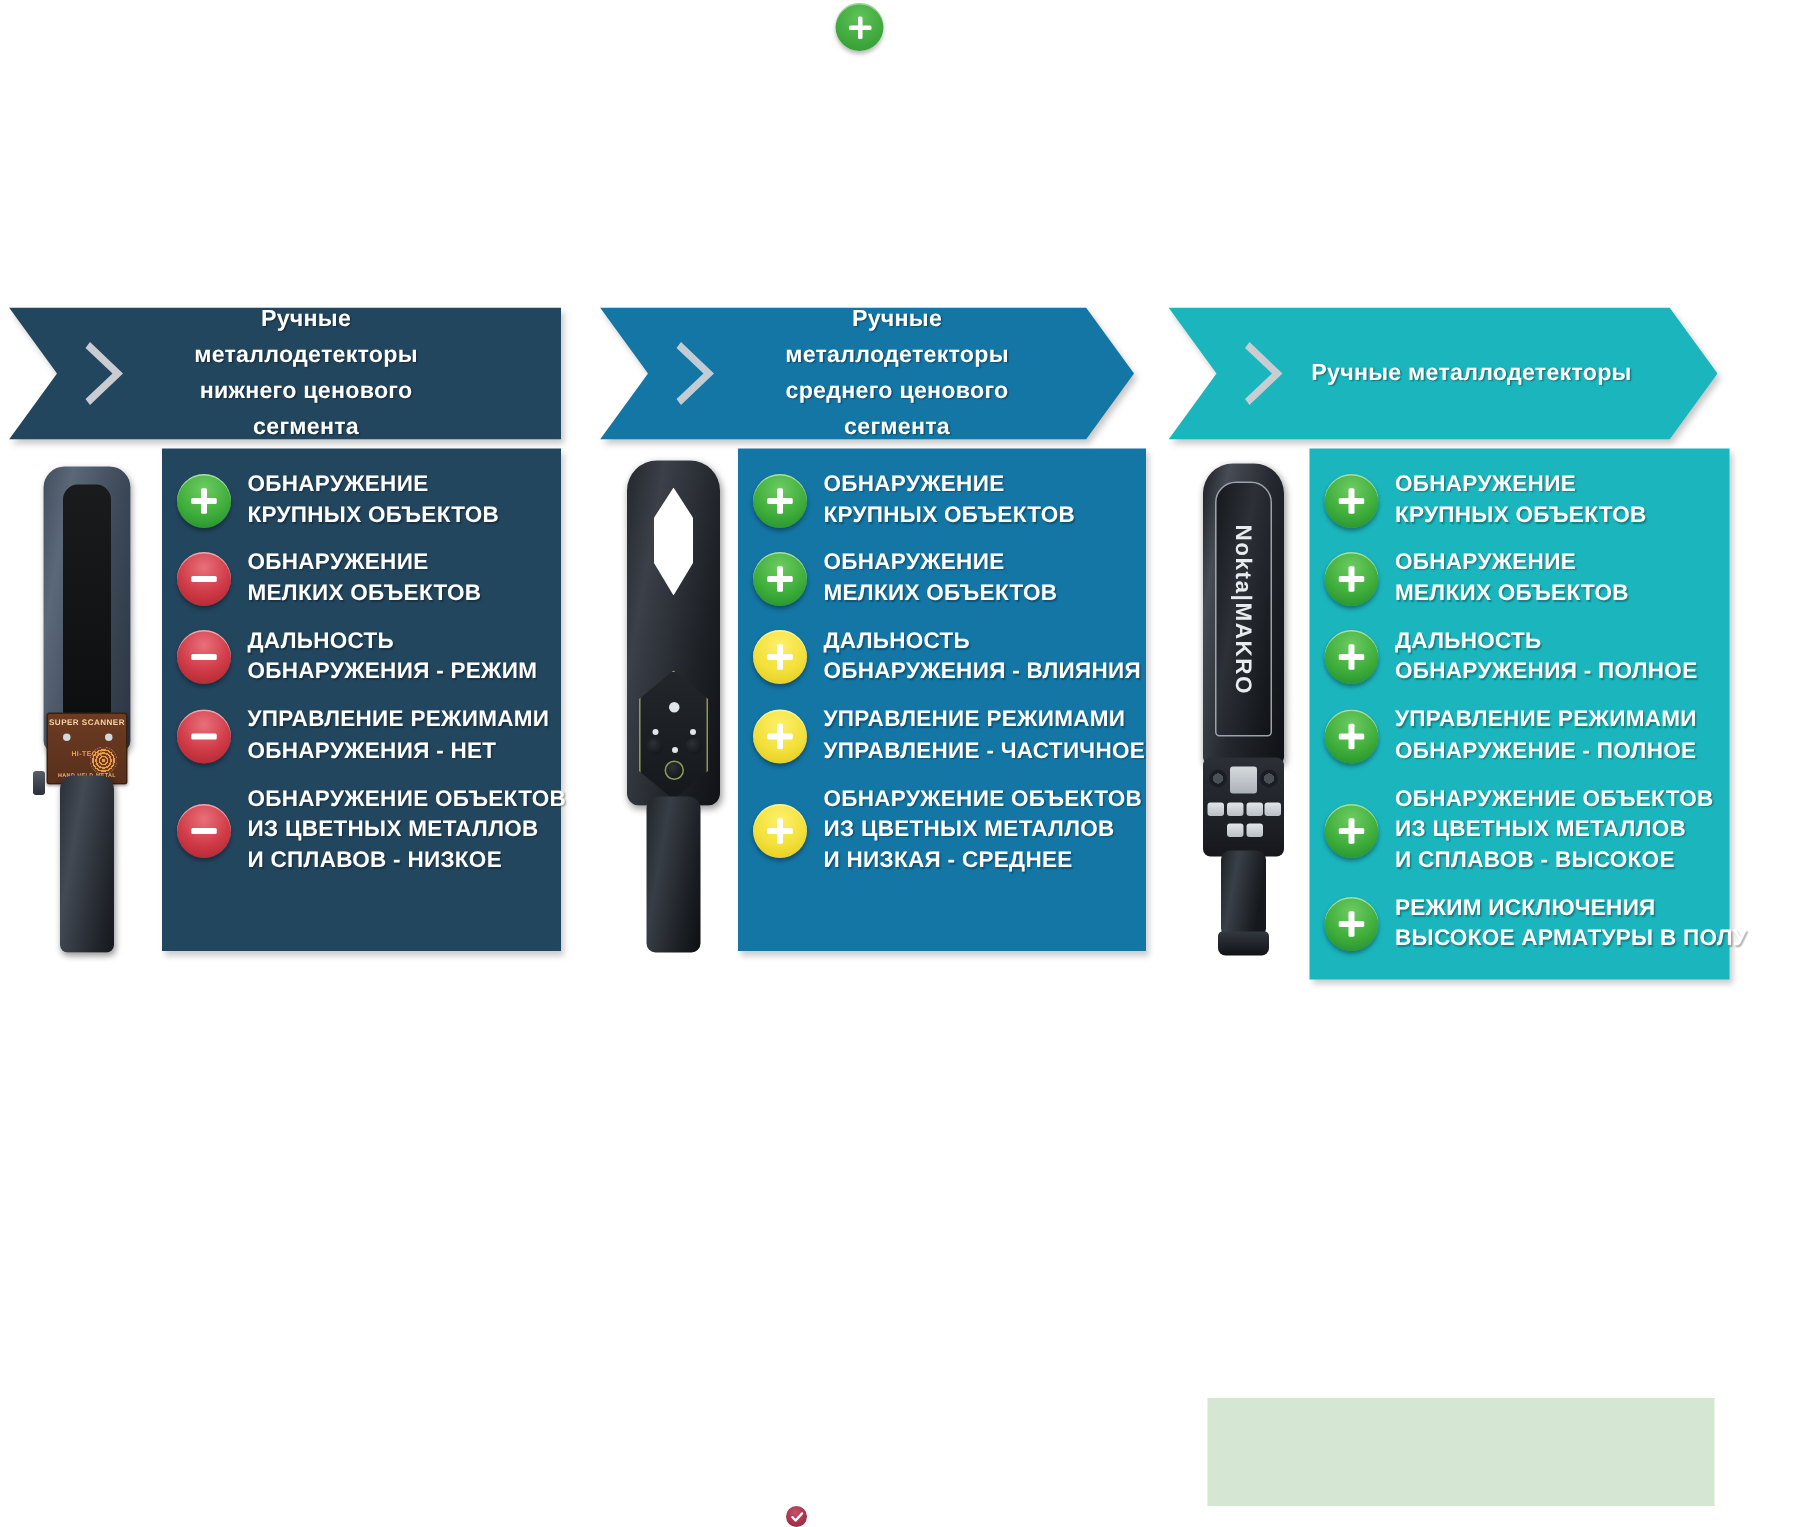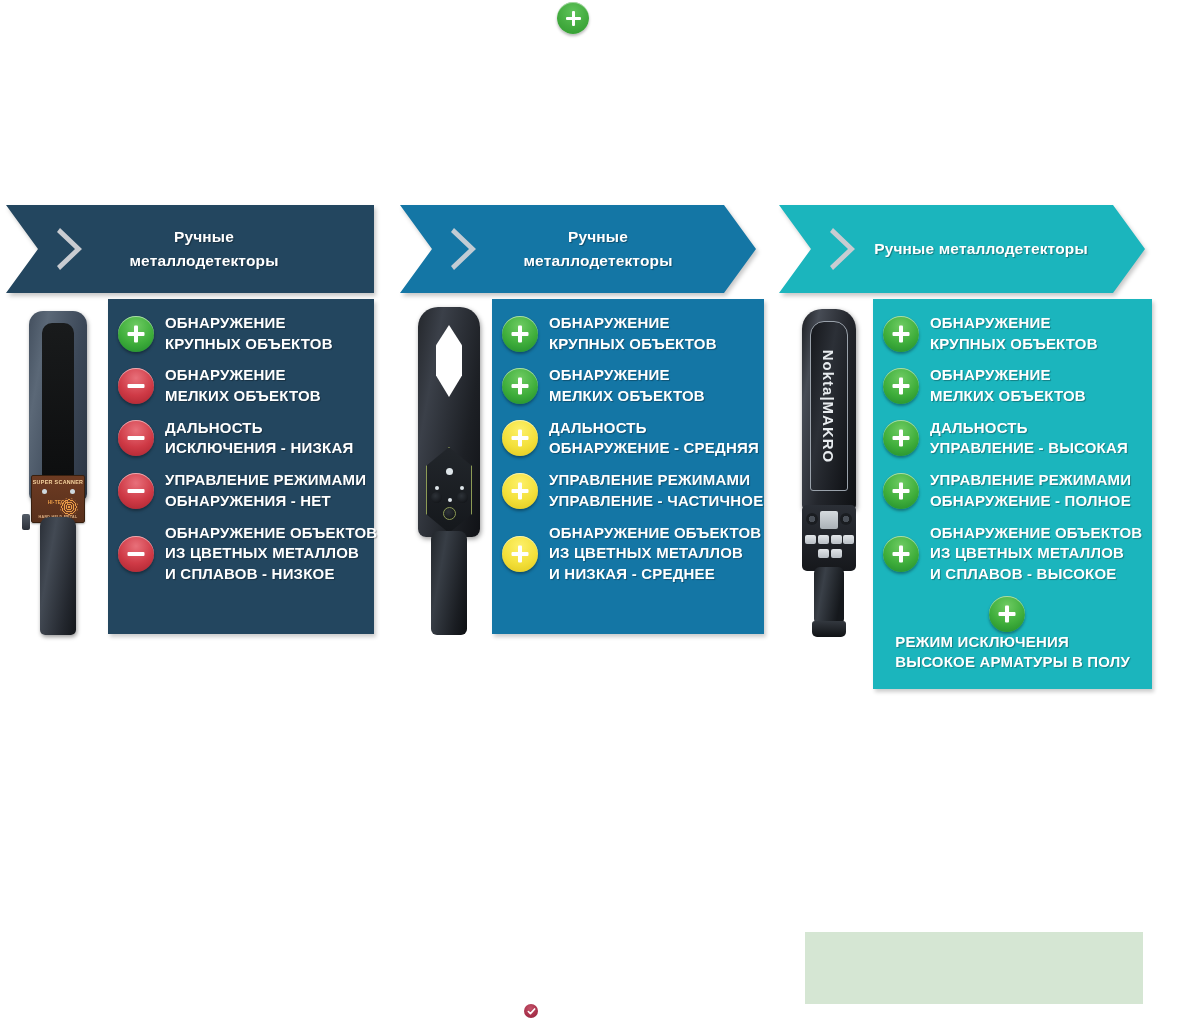--- a/index.html
+++ b/index.html
@@ -255,20 +255,21 @@
           <path d="M0,0 L368,0 L368,88 L0,88 L32,44 Z" fill="#23465f"></path>
         </svg>
       </div>
       <div class="banner-chevron">
         <svg width="30" height="46" viewBox="0 0 30 46">
           <path d="M4,2 L26,23 L4,44 L1,40 L19,23 L1,6 Z" fill="#c9ccd1"></path>
         </svg>
       </div>
       <div class="banner-title">
         <span>Ручные металлодетекторы</span>
+        <span>нижнего ценового сегмента</span>
       </div>
     </div>
 
     <div class="product-row">
       <div class="device">
         <div class="wand d1-head"></div>
         <div class="wand d1-panel"></div>
         <div class="wand d1-label">
           <div class="d1-led l"></div>
             <div class="d1-led r"></div>
@@ -293,21 +294,21 @@
           <div class="badge minus red"></div>
           <div class="feature-text">
             <span>ОБНАРУЖЕНИЕ</span>
             <span>МЕЛКИХ ОБЪЕКТОВ</span>
           </div>
         </div>
         <div class="feature">
           <div class="badge minus red"></div>
           <div class="feature-text">
             <span>ДАЛЬНОСТЬ</span>
-            <span>ИСКЛЮЧЕНИЯ - НИЗКАЯ</span>
+            <span>ОБНАРУЖЕНИЯ - РЕЖИМ</span>
           </div>
         </div>
         <div class="feature">
           <div class="badge minus red"></div>
           <div class="feature-text">
             <span>УПРАВЛЕНИЕ РЕЖИМАМИ</span>
             <span>ОБНАРУЖЕНИЯ - НЕТ</span>
           </div>
         </div>
         <div class="feature">
@@ -329,20 +330,21 @@
           <path d="M0,0 L324,0 L356,44 L324,88 L0,88 L32,44 Z" fill="#1476a5"></path>
         </svg>
       </div>
       <div class="banner-chevron">
         <svg width="30" height="46" viewBox="0 0 30 46">
           <path d="M4,2 L26,23 L4,44 L1,40 L19,23 L1,6 Z" fill="#c2ccd4"></path>
         </svg>
       </div>
       <div class="banner-title">
         <span>Ручные металлодетекторы</span>
+        <span>среднего ценового сегмента</span>
       </div>
     </div>
 
     <div class="product-row">
       <div class="device">
         <div class="wand d2-head"></div>
         <div class="wand d2-hole"></div>
         <div class="wand d2-diamond">
           <div class="d2-dot" style="width:7px;height:7px;left:19px;top:20px;"></div>
           <div class="d2-dot" style="width:4px;height:4px;left:8px;top:38px;"></div>
@@ -367,21 +369,21 @@
           <div class="badge plus green"></div>
           <div class="feature-text">
             <span>ОБНАРУЖЕНИЕ</span>
             <span>МЕЛКИХ ОБЪЕКТОВ</span>
           </div>
         </div>
         <div class="feature">
           <div class="badge plus yellow"></div>
           <div class="feature-text">
             <span>ДАЛЬНОСТЬ</span>
-            <span>ОБНАРУЖЕНИЕ - СРЕДНЯЯ</span>
+            <span>ОБНАРУЖЕНИЯ - ВЛИЯНИЯ</span>
           </div>
         </div>
         <div class="feature">
           <div class="badge plus yellow"></div>
           <div class="feature-text">
             <span>УПРАВЛЕНИЕ РЕЖИМАМИ</span>
             <span>УПРАВЛЕНИЕ - ЧАСТИЧНОЕ</span>
           </div>
         </div>
         <div class="feature">
@@ -446,39 +448,39 @@
           <div class="badge plus green"></div>
           <div class="feature-text">
             <span>ОБНАРУЖЕНИЕ</span>
             <span>МЕЛКИХ ОБЪЕКТОВ</span>
           </div>
         </div>
         <div class="feature">
           <div class="badge plus green"></div>
           <div class="feature-text">
             <span>ДАЛЬНОСТЬ</span>
-            <span>УПРАВЛЕНИЕ - ВЫСОКАЯ</span>
+            <span>ОБНАРУЖЕНИЯ - ПОЛНОЕ</span>
           </div>
         </div>
         <div class="feature">
           <div class="badge plus green"></div>
           <div class="feature-text">
             <span>УПРАВЛЕНИЕ РЕЖИМАМИ</span>
             <span>ОБНАРУЖЕНИЕ - ПОЛНОЕ</span>
           </div>
         </div>
         <div class="feature">
           <div class="badge plus green"></div>
           <div class="feature-text">
             <span>ОБНАРУЖЕНИЕ ОБЪЕКТОВ</span>
             <span>ИЗ ЦВЕТНЫХ МЕТАЛЛОВ</span>
             <span>И СПЛАВОВ - ВЫСОКОЕ</span>
           </div>
         </div>
-        <div class="feature" style="margin-bottom:0;flex-direction:column;">
+        <div class="feature" style="margin-bottom:0;">
           <div class="badge plus green"></div>
           <div class="feature-text">
             <span>РЕЖИМ ИСКЛЮЧЕНИЯ</span>
             <span>ВЫСОКОЕ АРМАТУРЫ В ПОЛУ</span>
           </div>
         </div>
       </div>
     </div>
   </div>
 

